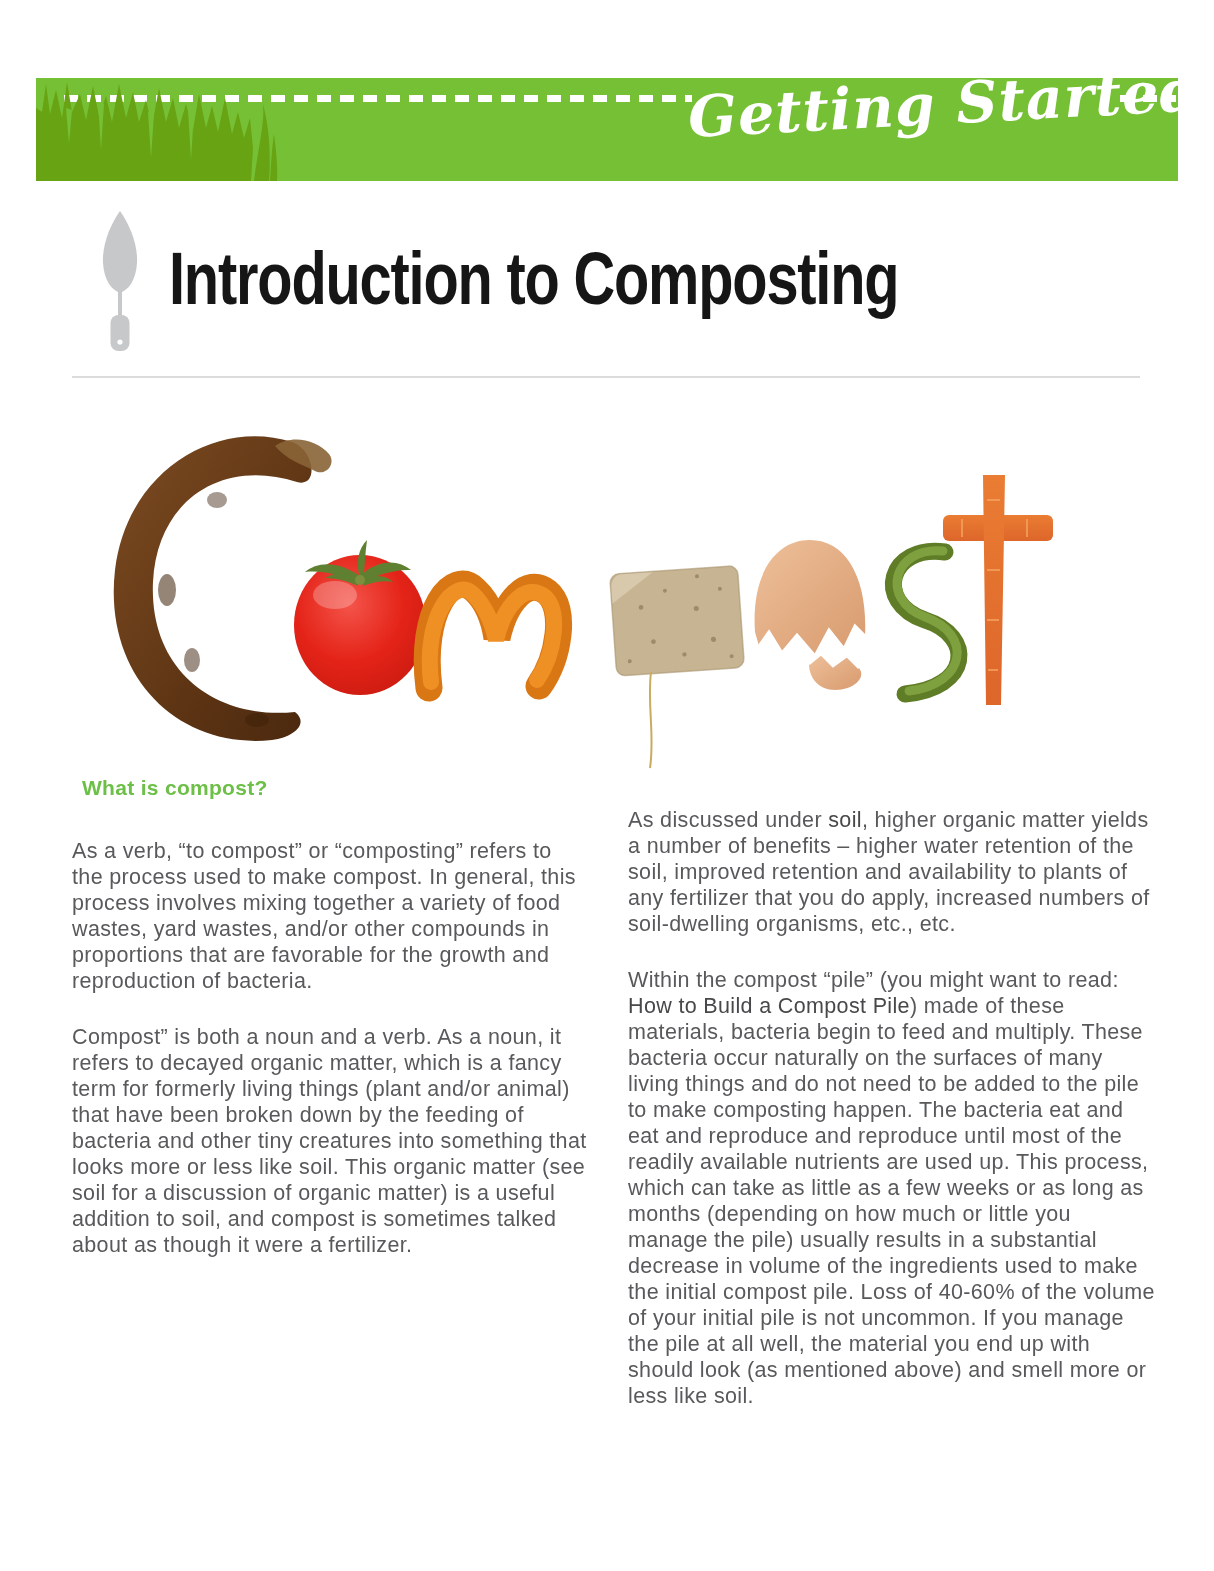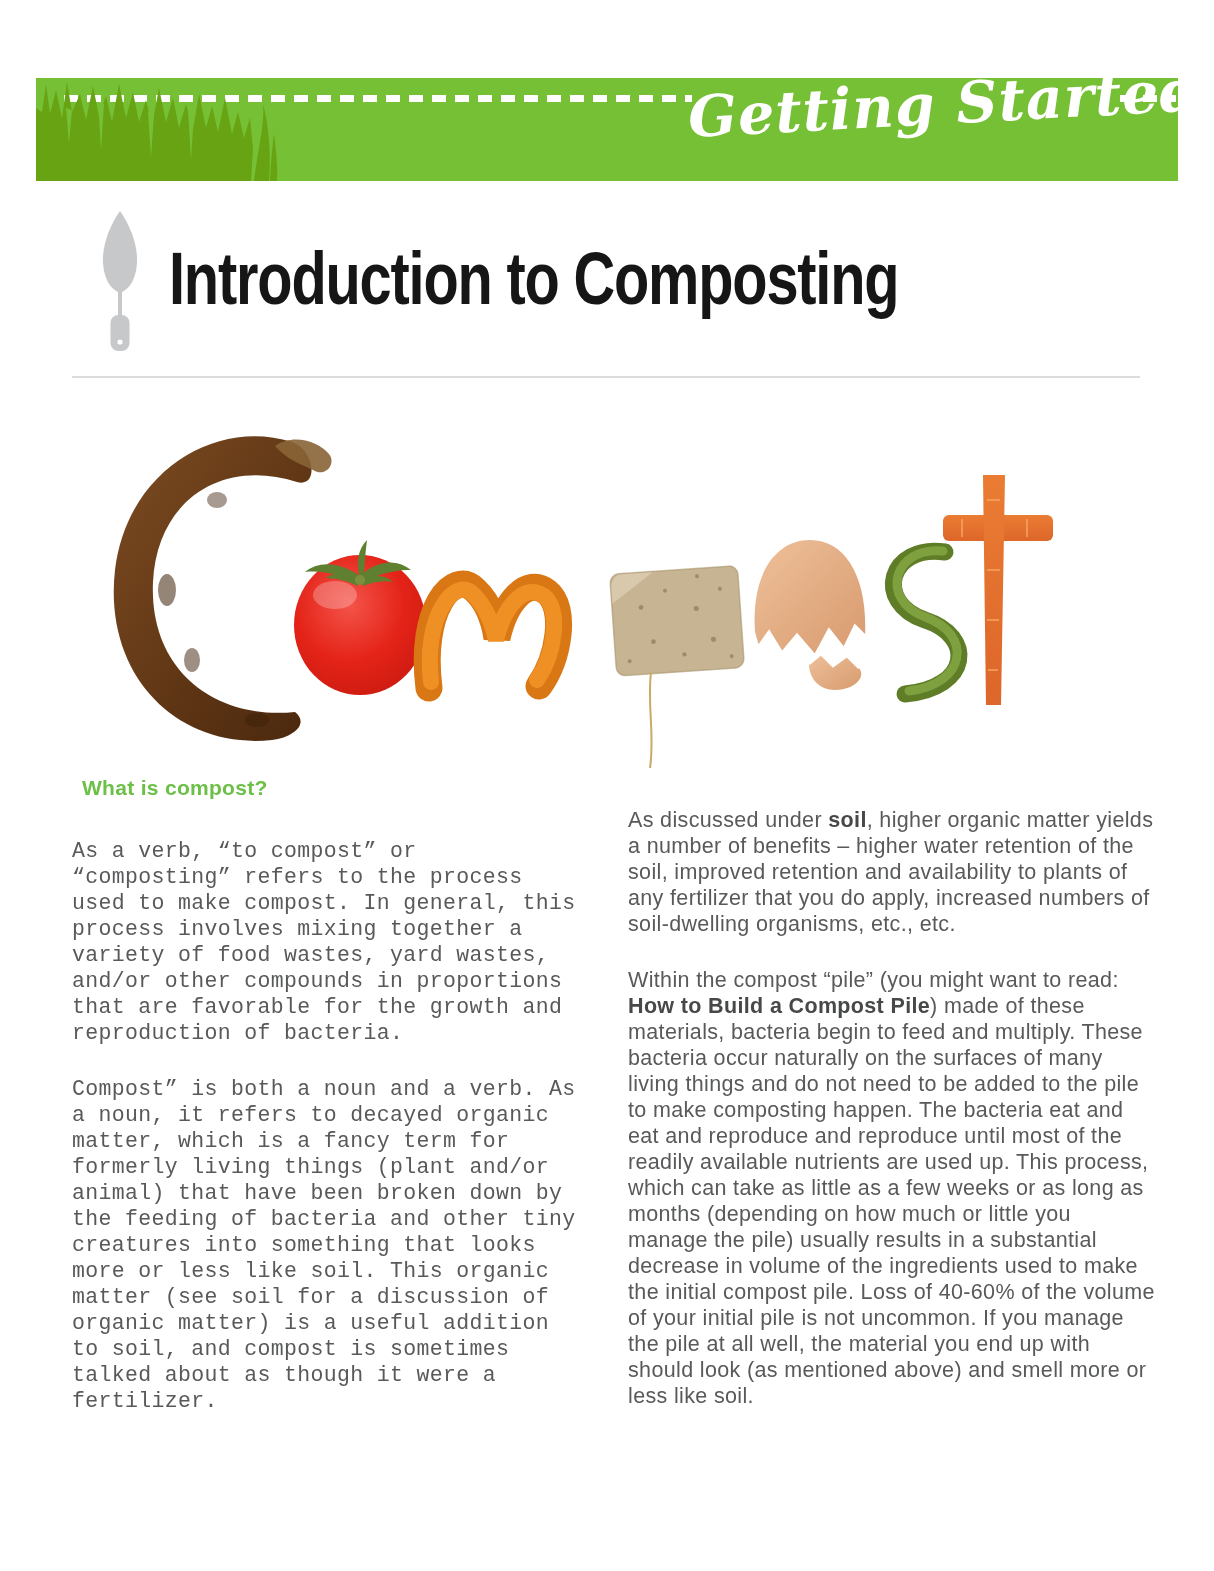--- a/index.html
+++ b/index.html
@@ -57,22 +57,22 @@
     position:absolute;left:72px;top:776px;
     font-size:21px;font-weight:700;color:var(--heading-green);
     letter-spacing:0.3px;
     margin-left:10px;
   }
   .col{position:absolute;color:var(--body-text);}
   .col p{
     font-size:21.5px;line-height:26px;letter-spacing:0.35px;
     margin-bottom:30px;
   }
-  .col p strong{font-weight:700;color:var(--bold-text);}
-  .col-left{left:72px;top:838px;width:515px;font-family:Liberation Mono, monospace;}
+  .col p strong{font-weight:400;color:var(--bold-text);}
+  .col-left{left:72px;top:838px;width:515px;}
   .col-right{left:628px;top:807px;width:528px;}
 </style>
 </head>
 <body>
 
 <div class="banner">
   <div class="dash-line dash-a"></div>
   <div class="dash-line dash-b"></div>
   <svg class="grass-svg" width="250" height="103" viewBox="0 0 250 103">
     <path style="fill:var(--grass-green)" d="M0 103 L0 30 L6 34 L10 6 L14 36 L20 12 L26 40 L31 4 L36 34 L44 16 L50 42 L57 8 L63 38 L70 18 L76 44 L83 6 L90 40 L97 14 L103 44 L110 22 L116 48 L123 10 L130 44 L137 20 L143 50 L150 26 L157 52 L163 16 L170 50 L176 28 L182 54 L189 20 L196 56 L202 34 L208 60 L214 40 L217 70 L215 103 Z"></path>

